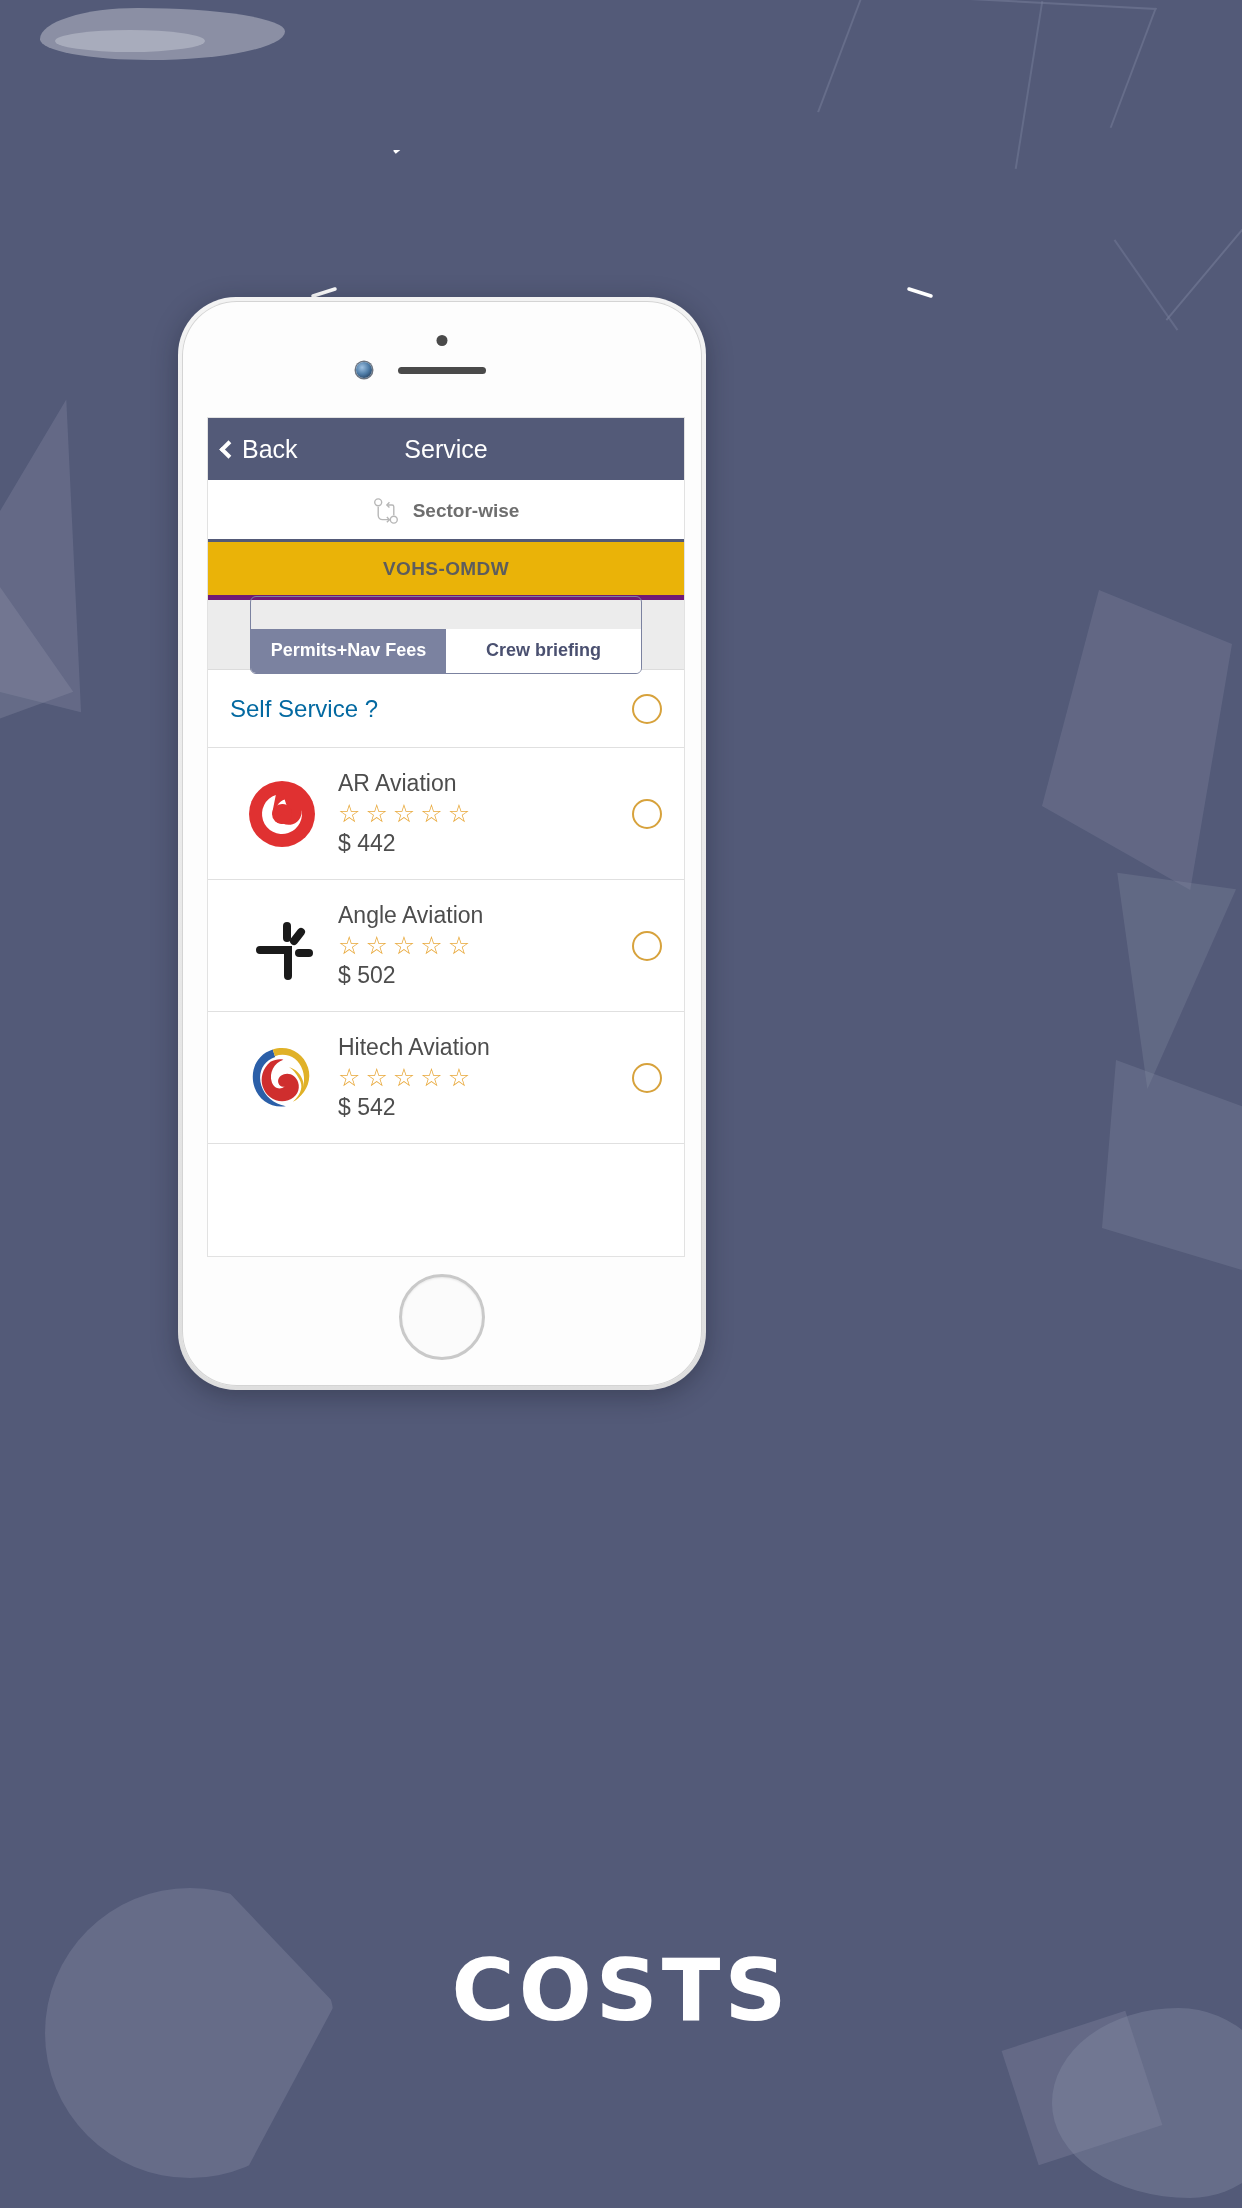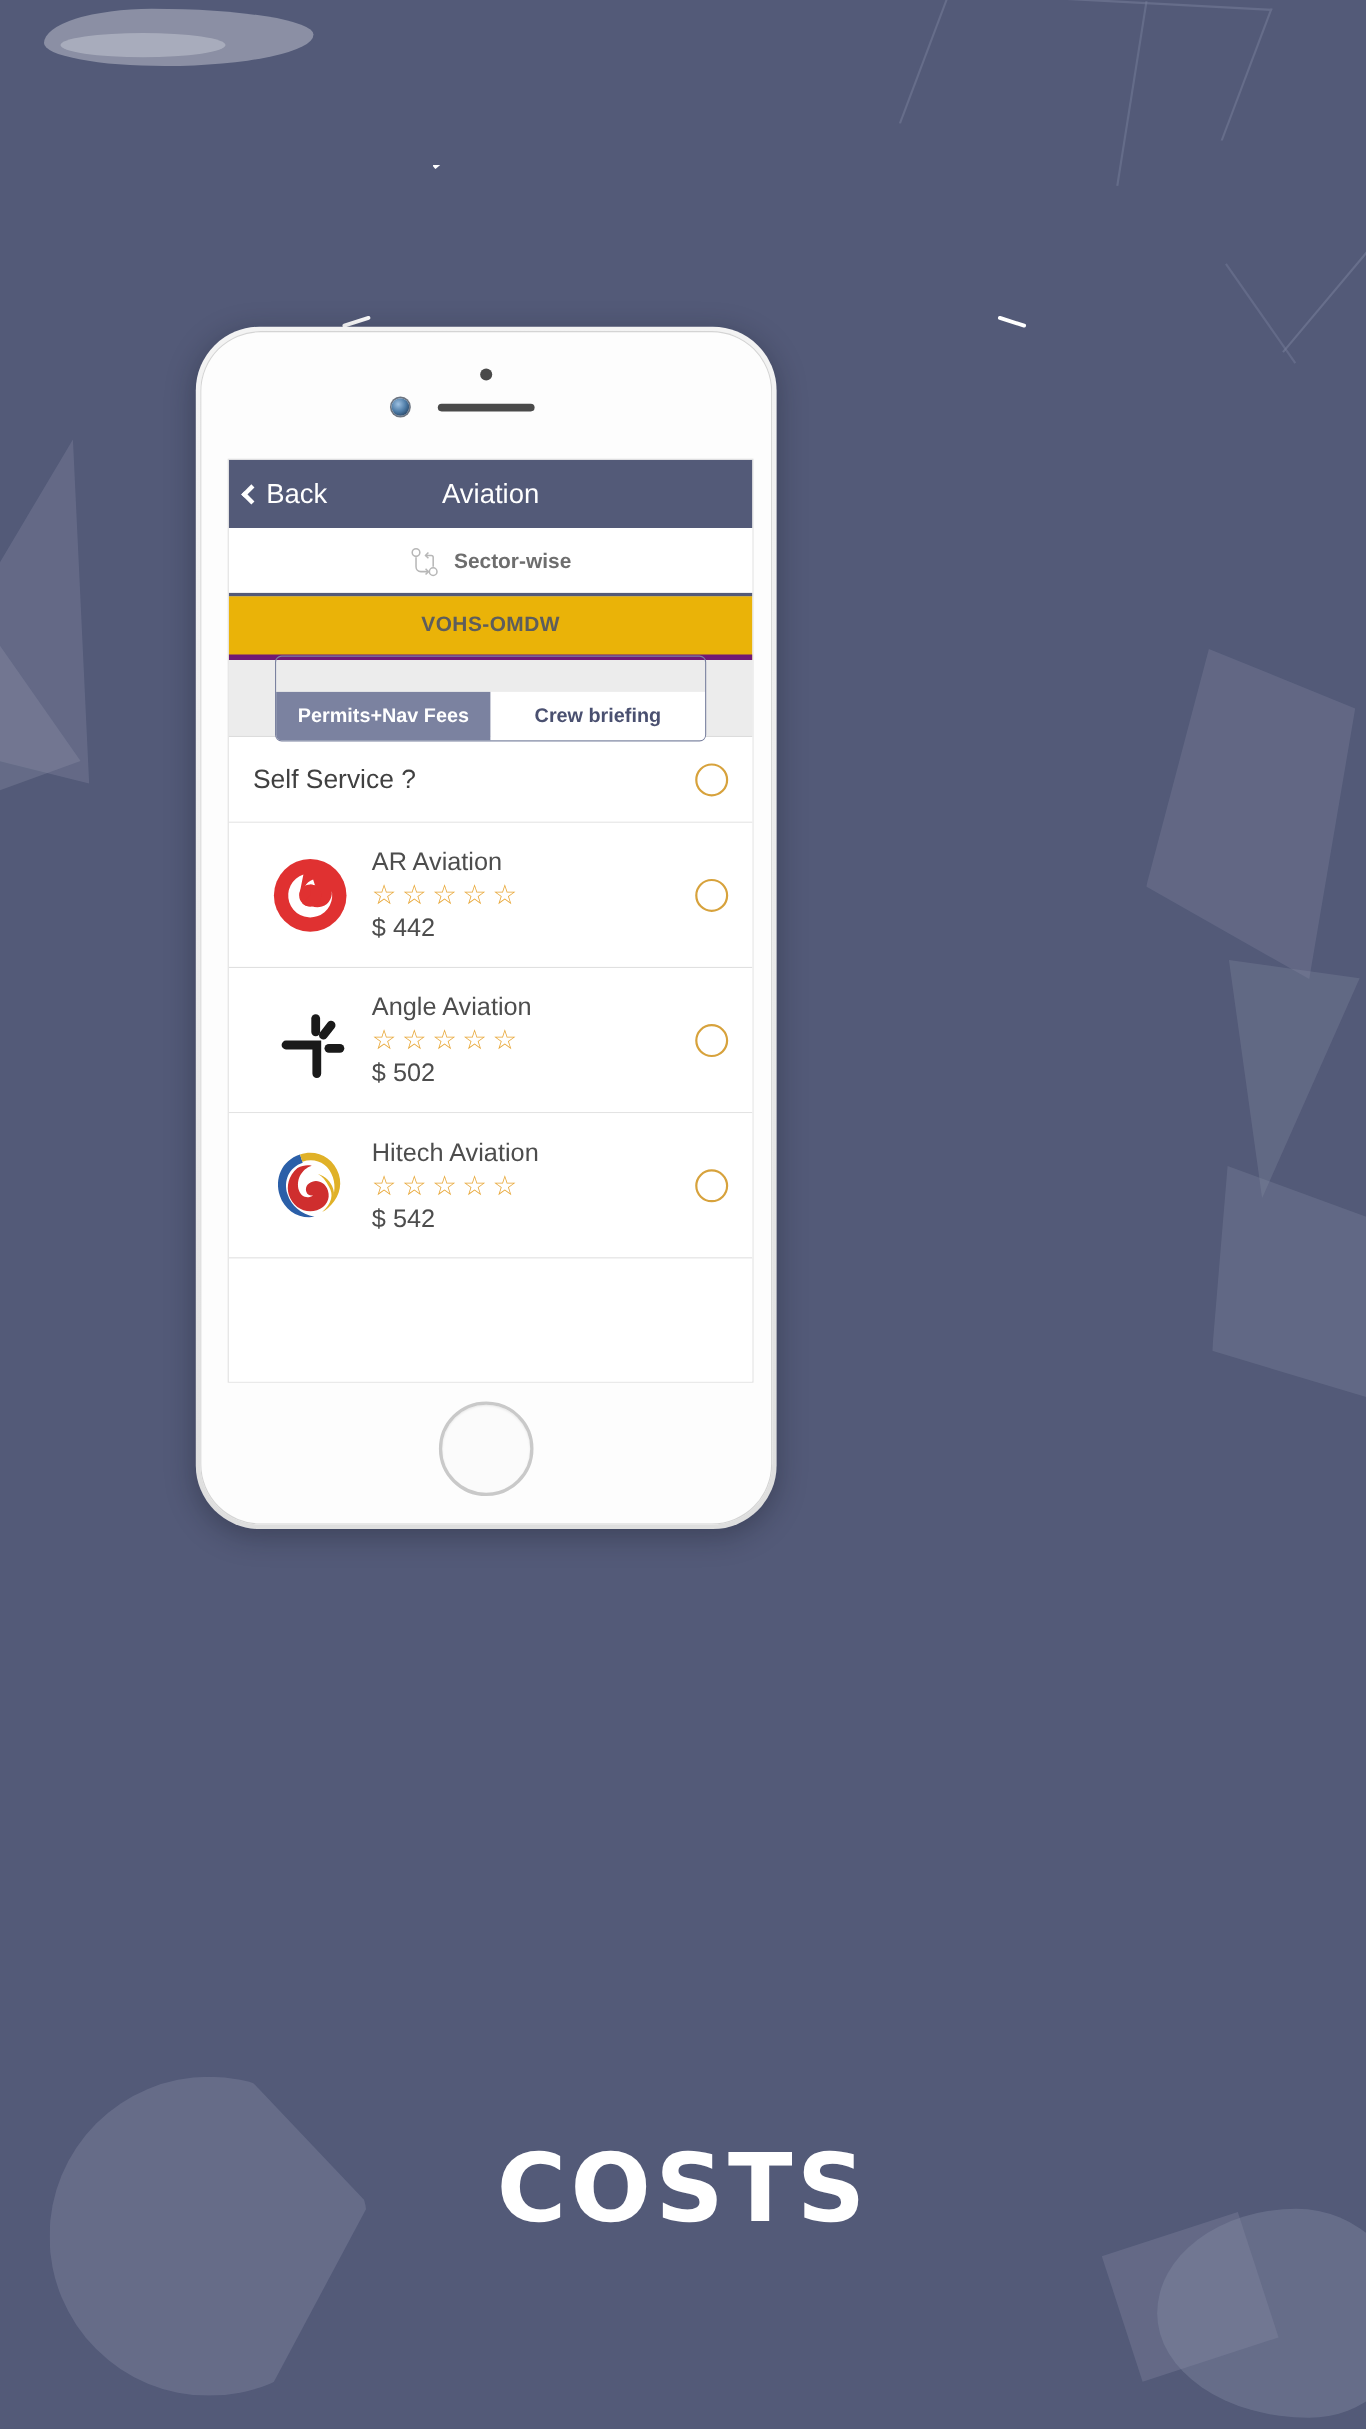--- a/index.html
+++ b/index.html
@@ -286,21 +286,21 @@
   .row {
     display: flex; align-items: center;
     border-bottom: 1px solid #e0e0e0;
     padding: 0 22px;
     background: #fff;
   }
   .row-self { height: 78px; }
   .row-item { height: 132px; }
   .row-empty { height: 145px; border-bottom: 1px solid #e0e0e0;}
 
-  .self-label { font-size: 24px; color: #404040; flex: 1; }
+  .self-label { font-size: 24px; color: #0369a1; flex: 1; }
 
   .logo-cell {
     width: 104px; display: flex; align-items: center; justify-content: center;
   }
   .info-cell { flex: 1; padding-left: 4px; }
   .brand-name { font-size: 23px; color: #4d4d4d; margin-bottom: 4px; }
   .stars { display: flex; gap: 5px; margin-bottom: 4px; }
   .star {
     font-size: 25px; line-height: 1;
     color: #e8a83a;
@@ -355,21 +355,21 @@
     <div class="speaker"></div>
     <div class="camera"></div>
 
     <div class="screen">
 
       <div class="navbar">
         <div class="back-btn">
           <span class="chev"></span>
           <span class="back-label">Back</span>
         </div>
-        <div class="nav-title">Aviation</div>
+        <div class="nav-title">Service</div>
       </div>
 
       <div class="tabs">
         <div class="tab active">
           <svg class="tab-icon" viewBox="0 0 30 32">
             <circle cx="6" cy="6" r="4" fill="none" stroke="#b7b7b7" stroke-width="1.6"></circle>
             <circle cx="24" cy="26" r="4" fill="none" stroke="#b7b7b7" stroke-width="1.6"></circle>
             <path d="M6 11 v10 a5 5 0 0 0 5 5 h8" fill="none" stroke="#b7b7b7" stroke-width="1.6"></path>
             <path d="M16 9 h6 a2 2 0 0 1 2 2 v10" fill="none" stroke="#b7b7b7" stroke-width="1.6"></path>
             <path d="M19 6 l-3 3 3 3" fill="none" stroke="#b7b7b7" stroke-width="1.6"></path>

